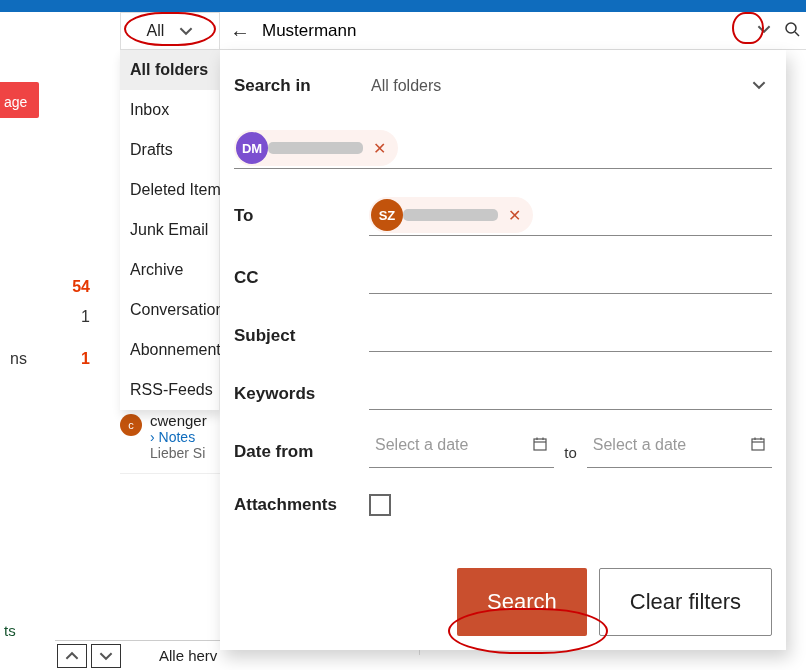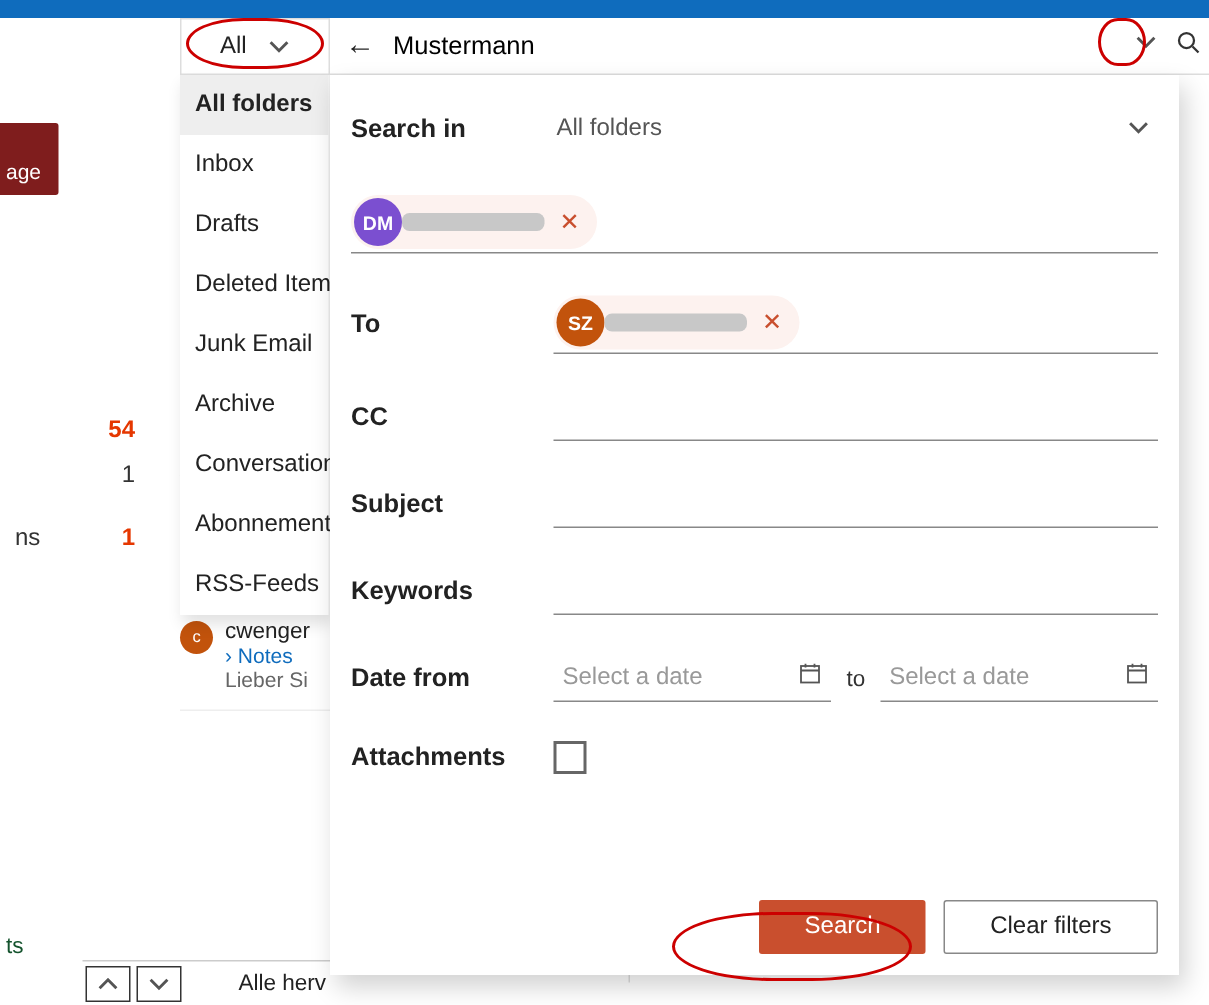--- a/index.html
+++ b/index.html
@@ -1,19 +1,19 @@
 <!DOCTYPE html>
 <html><head>
 <meta charset="utf-8">
 <style>
 *{box-sizing:border-box;margin:0;padding:0;font-family:"Segoe UI",Arial,sans-serif}
 body{width:806px;height:670px;background:#fff;overflow:hidden;position:relative;color:#222}
 .topbar{position:absolute;left:0;top:0;right:0;height:12px;background:#0f6cbd}
 .left-strip{position:absolute;left:0;top:12px;width:120px;height:658px;background:#fff}
-.age-btn{position:absolute;left:0;top:70px;background:#7f1d1d;color:#fff;padding:24px 12px 8px 4px;border-radius:0 2px 2px 0;font-size:14px}
+.age-btn{position:absolute;left:0;top:70px;background:#ef4444;color:#fff;padding:12px 12px 8px 4px;border-radius:0 2px 2px 0;font-size:14px}
 .left-counts{position:absolute;left:0;top:260px;width:100px;font-size:16px}
 .left-counts div{display:flex;justify-content:flex-end;padding:6px 10px;color:#333}
 .left-counts .b{font-weight:700;color:#e53700}
 .left-label{position:absolute;left:0;top:610px;font-size:15px;color:#14532d;padding-left:4px}
 .list-frag{position:absolute;left:120px;top:55px;width:300px;height:600px;border-right:1px solid #ddd}
 .list-frag .msg{padding:8px 0 12px 30px;position:relative;border-bottom:1px solid #eee}
 .av{width:22px;height:22px;border-radius:50%;position:absolute;left:0;top:10px;display:flex;align-items:center;justify-content:center;color:#fff;font-size:11px}
 .msg .who{font-weight:500;font-size:15px;color:#222}
 .msg .prev{font-size:14px;color:#666}
 .msg.sel{border-left:4px solid #e53700;padding-left:26px}
@@ -32,27 +32,27 @@
 .row{display:flex;align-items:center;margin-bottom:26px}
 .row .lbl{width:135px;font-size:17px;font-weight:700;color:#222}
 .row .field{flex:1;border-bottom:1px solid #888;min-height:32px;display:flex;align-items:center;position:relative}
 .field .sel-text{font-size:16px;color:#555;padding:4px 2px}
 .field .chev-sm{position:absolute;right:6px;font-size:14px;color:#666}
 .chip{display:flex;align-items:center;background:#fdf2ef;border-radius:20px;padding:2px 2px;gap:0;margin:2px 0}
 .chip .ava{width:32px;height:32px;border-radius:50%;display:flex;align-items:center;justify-content:center;color:#fff;font-size:13px;font-weight:600}
 .chip .blur{width:95px;height:12px;background:#c8c8c8;border-radius:5px}
 .chip .x{color:#c94f2e;padding:0 10px;cursor:pointer;font-size:16px}
 .dates{display:flex;align-items:center;gap:10px}
-.date-in{flex:1;border-bottom:1px solid #888;height:32px;position:relative;display:flex;align-items:center}
+.date-in{flex:1;border-bottom:1px solid #888;height:32px;position:relative;display:flex;}
 .date-in .ph{color:#999;font-size:16px;padding-left:6px}
 .date-in .cal{position:absolute;right:6px;font-size:16px;color:#555}
 .to-label{font-size:15px;color:#333}
 .chk{width:22px;height:22px;border:2px solid #666}
 .btnbar{position:absolute;right:14px;bottom:14px;display:flex;gap:12px}
-.btn{padding:8px 30px;font-size:16px;cursor:pointer;border-radius:2px}
+.btn{padding:20px 30px;font-size:22px;cursor:pointer;border-radius:2px}
 .btn.pri{background:#c94f2e;color:#fff;border:none}
 .btn.sec{background:#fff;border:1px solid #888;color:#222}
 .anno{position:absolute;border:2px solid #c00;border-radius:50%/60%;pointer-events:none;z-index:20}
 
 svg.chev-svg{width:14px;height:14px;stroke:#555;stroke-width:1.4;fill:none}
 </style>
 </head>
 <body>
 
 <div class="topbar"></div>

